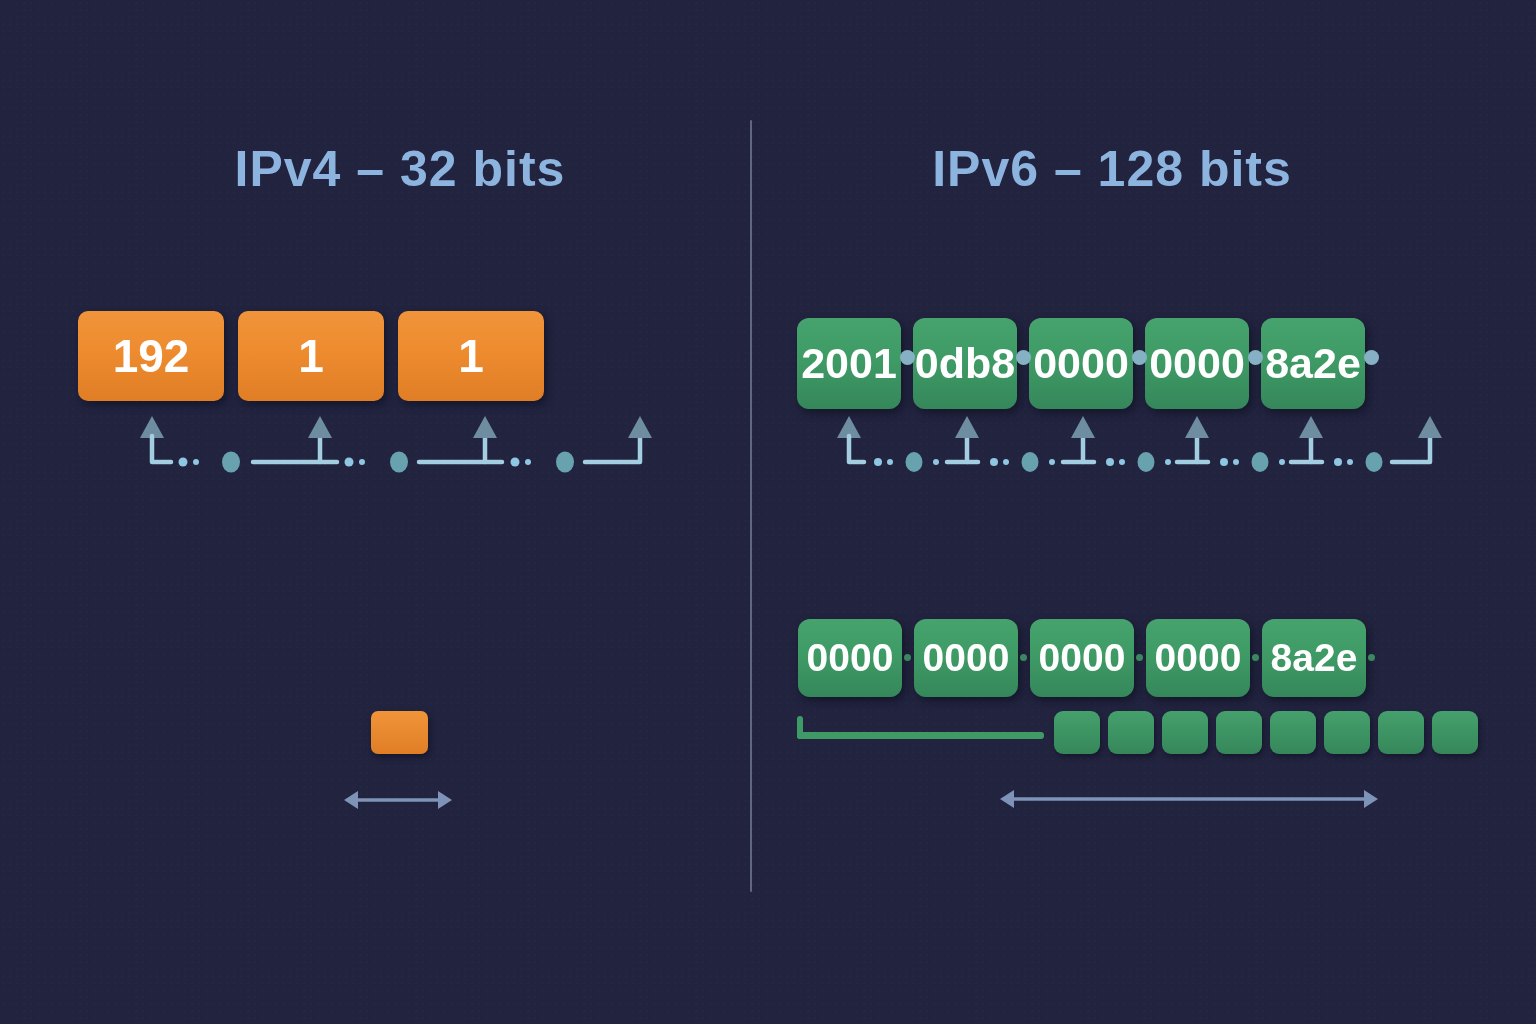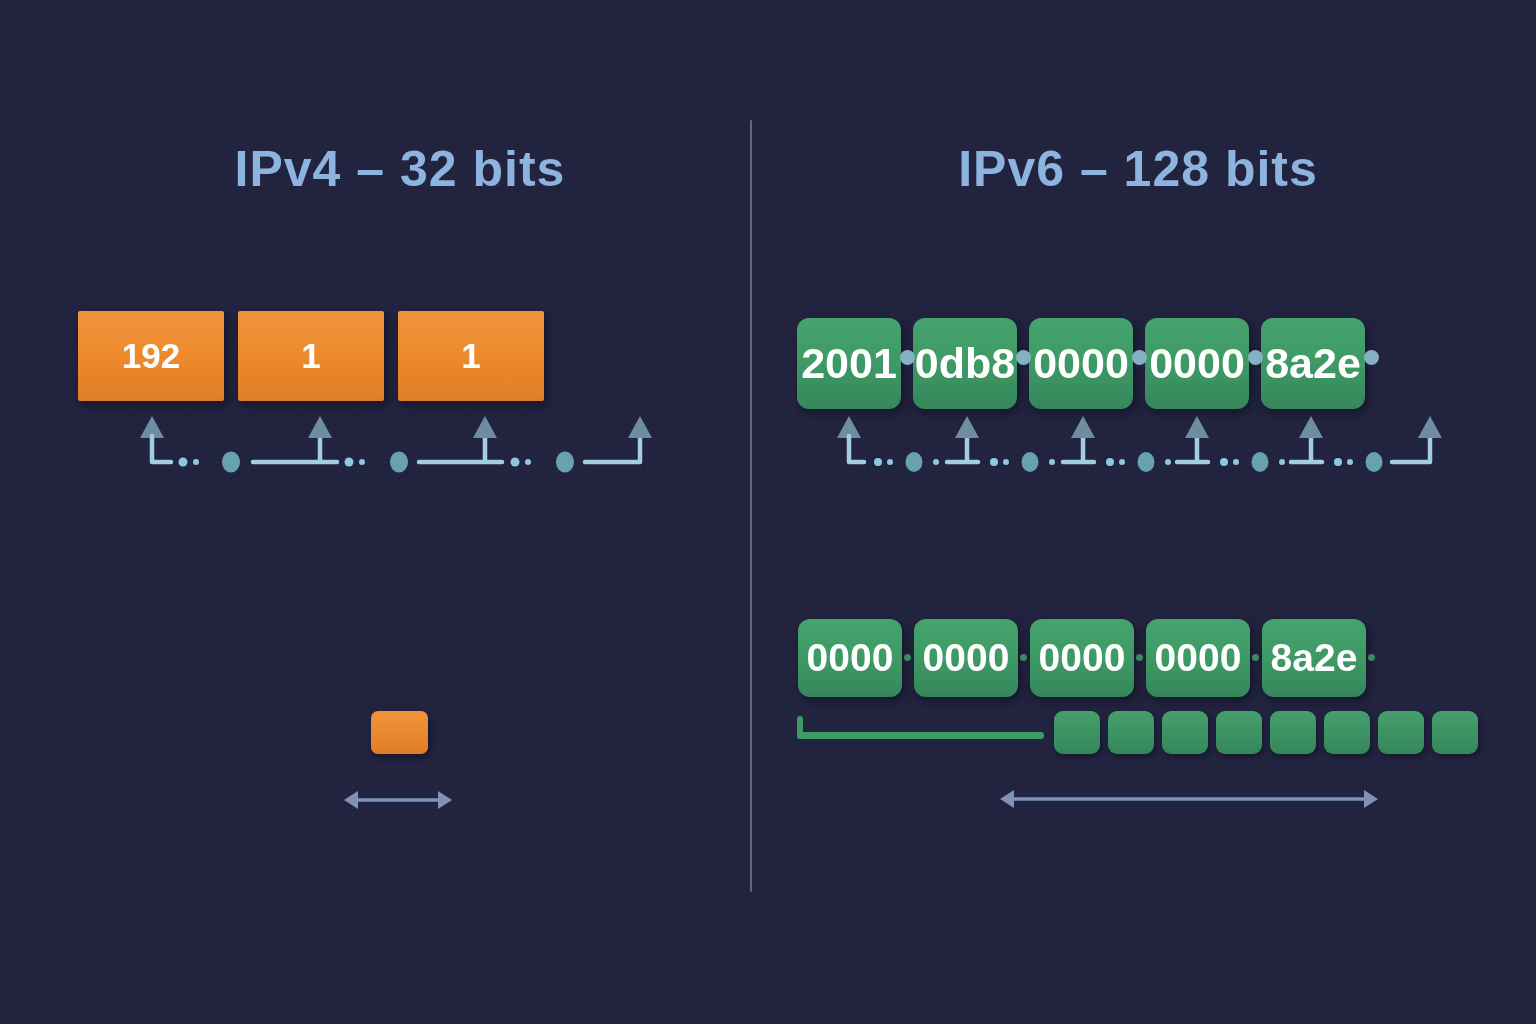--- a/index.html
+++ b/index.html
@@ -29,30 +29,30 @@
   }
   .divider{
     position:absolute;left:750px;top:120px;width:2px;height:772px;
     background:var(--divider);opacity:.55;border-radius:1px;
   }
   .panel-title{
     position:absolute;top:140px;width:560px;text-align:center;
     font-size:50px;font-weight:600;letter-spacing:1px;color:var(--title);
   }
   .title-ipv4{left:120px;}
-  .title-ipv6{left:858px;}
+  .title-ipv6{left:832px;}
   .box-row{position:absolute;display:flex;}
   .octet-row{left:78px;top:311px;gap:14px;}
   .box{
     display:flex;align-items:center;justify-content:center;
     color:var(--box_text);font-weight:700;
     box-shadow:3px 4px 8px rgba(8,10,24,0.5);
   }
   .octet-box{
-    width:146px;height:90px;border-radius:2px;font-size:35px;
+    width:146px;height:90px;border-radius:10px;font-size:46px;
     background:linear-gradient(180deg,#f0943a 0%,var(--ipv4_box) 45%,var(--ipv4_box_dark) 100%);
   }
   .hextet-row-top{left:797px;top:318px;gap:12px;}
   .hextet-row-bottom{left:798px;top:619px;gap:12px;}
   .hextet-box{
     border-radius:12px;
     background:linear-gradient(180deg,#47a36e 0%,var(--ipv6_box) 45%,var(--ipv6_box_dark) 100%);
   }
   .hextet-box.top{width:104px;height:91px;font-size:43px;}
   .hextet-box.bottom{width:104px;height:78px;font-size:39px;}

